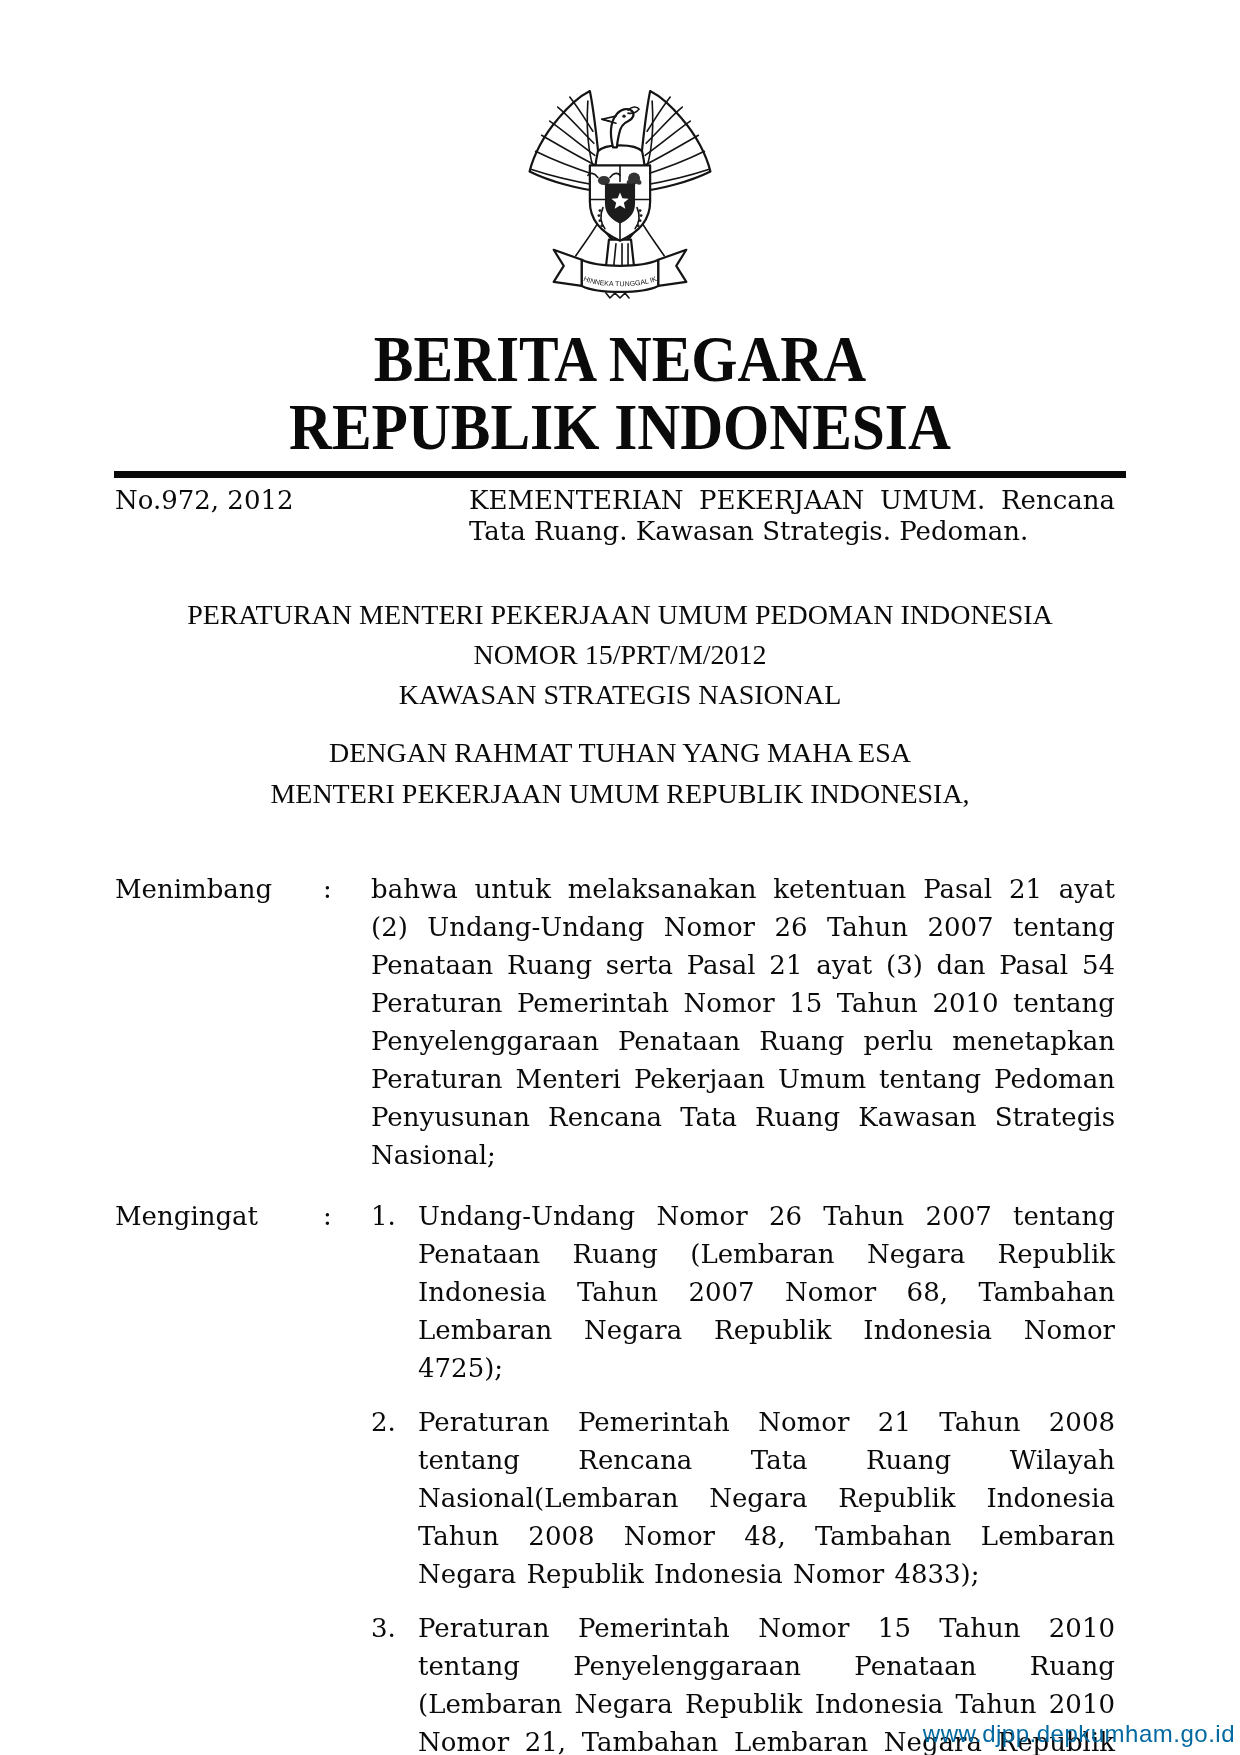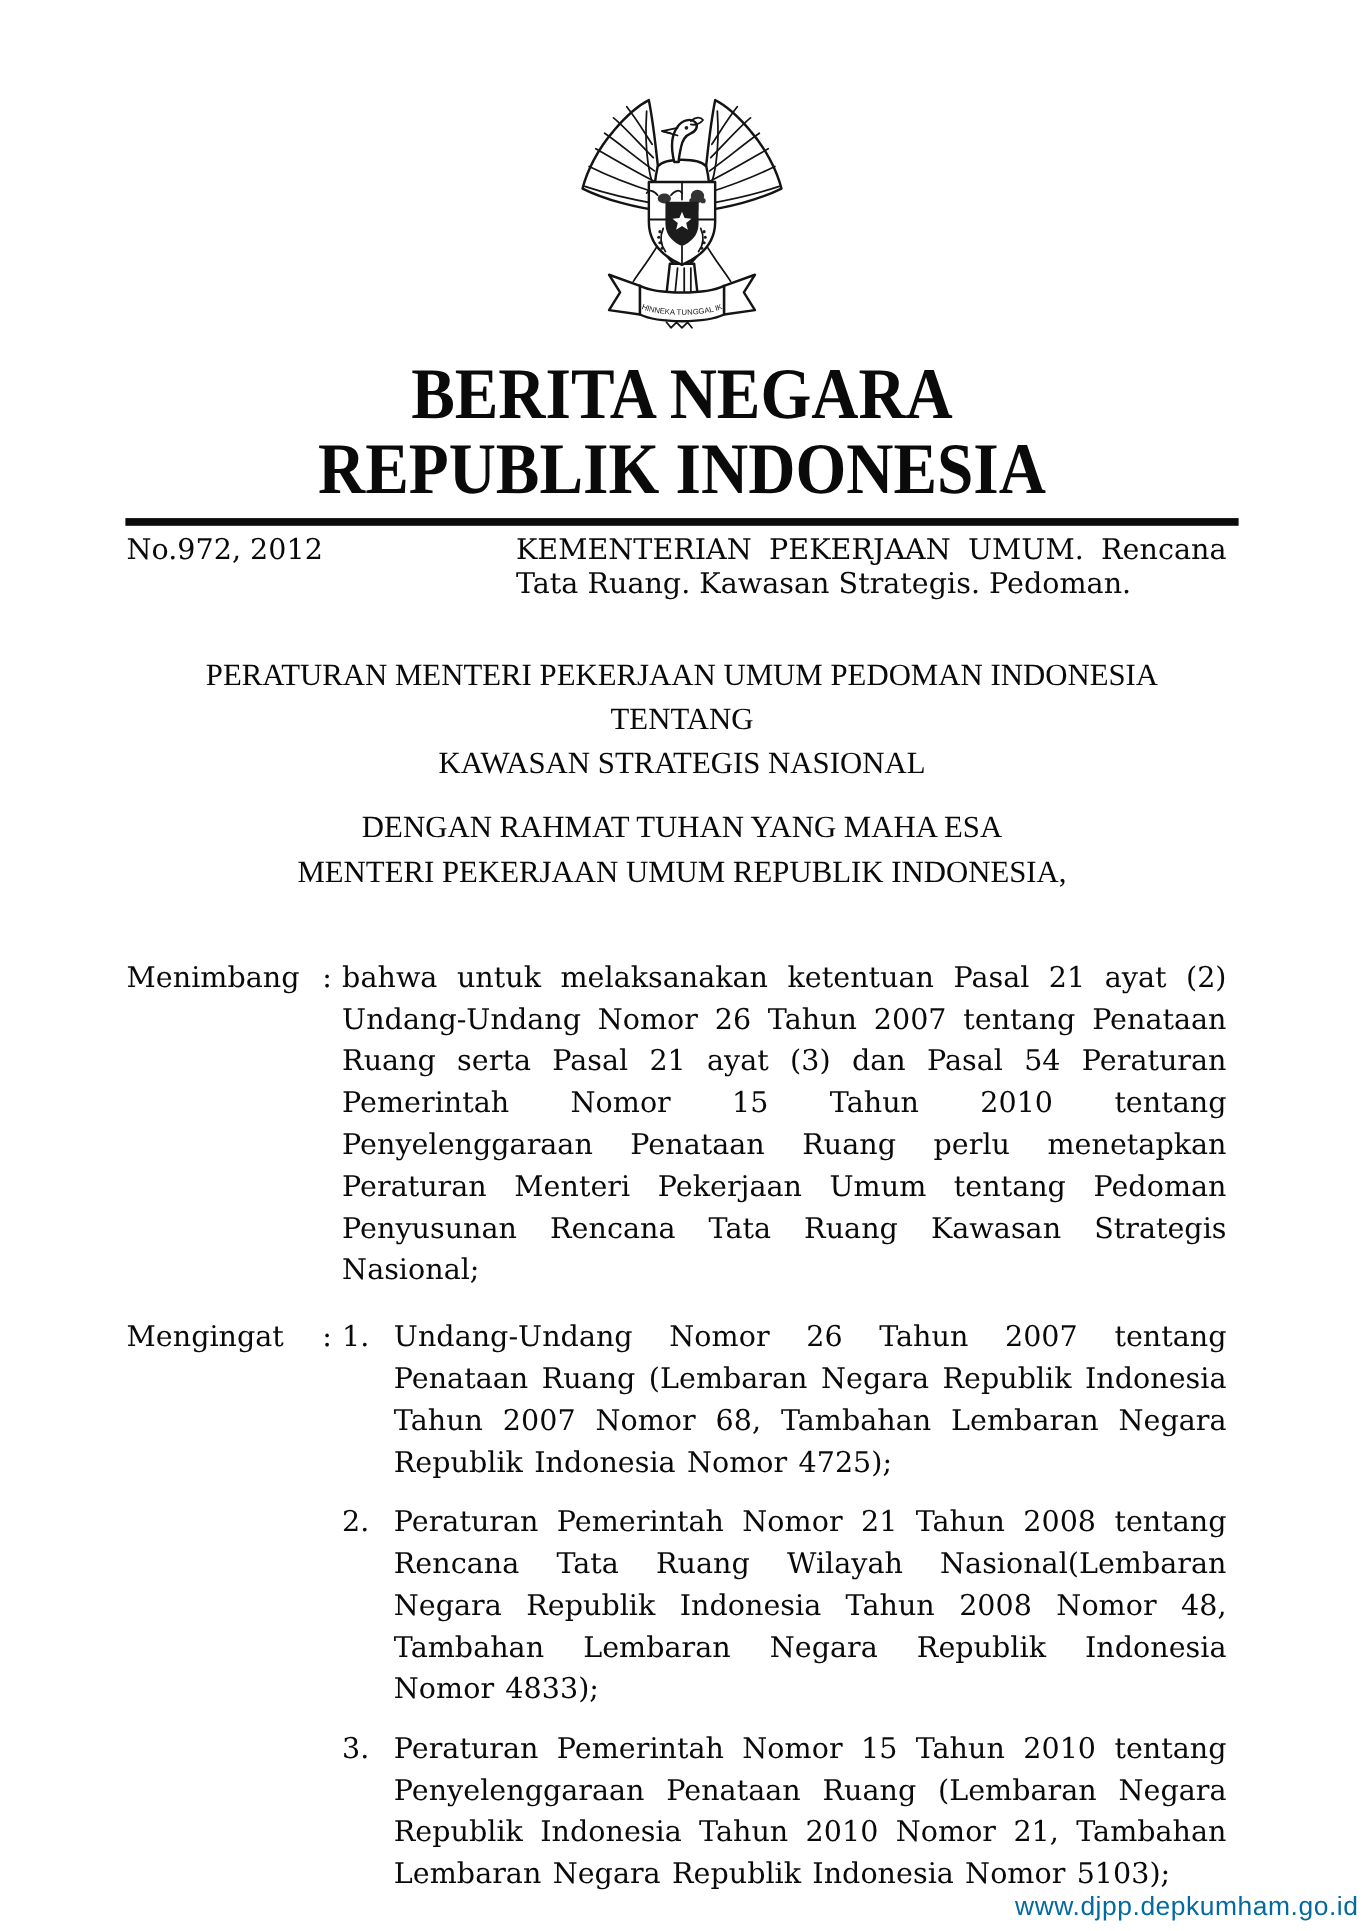--- a/index.html
+++ b/index.html
@@ -69,20 +69,21 @@
   
   .body-block{
     padding:0 125px 0 115px;
     font-size:26px;
     line-height:38px;
   }
   .clause{
     display:grid;
     grid-template-columns:178px 18px 1fr;
     margin-top:0;
+    gap:30px;
   }
   .clause.first{margin-top:56px;}
   .clause.second{margin-top:23px;}
   .clause-colon{text-align:left;}
   .clause-body.just, .num-text.just{
     text-align:justify;
     word-spacing:2px;
   }
   .num-item{
     display:grid;
@@ -186,21 +187,21 @@
 
   <div class="rule"></div>
 
   <div class="issue-row">
     <div class="issue-no">No.972, 2012</div>
     <div class="issue-subject">KEMENTERIAN PEKERJAAN UMUM. Rencana Tata Ruang. Kawasan Strategis. Pedoman.</div>
   </div>
 
   <div class="doc-heading">
     <div>PERATURAN MENTERI PEKERJAAN UMUM PEDOMAN INDONESIA</div>
-    <div>TENTANG</div>
+    <div>NOMOR 15/PRT/M/2012</div>
     <div>KAWASAN STRATEGIS NASIONAL</div>
   </div>
 
   <div class="invocation">
     <div>DENGAN RAHMAT TUHAN YANG MAHA ESA</div>
     <div>MENTERI PEKERJAAN UMUM REPUBLIK INDONESIA,</div>
   </div>
 
   <div class="body-block">
 

